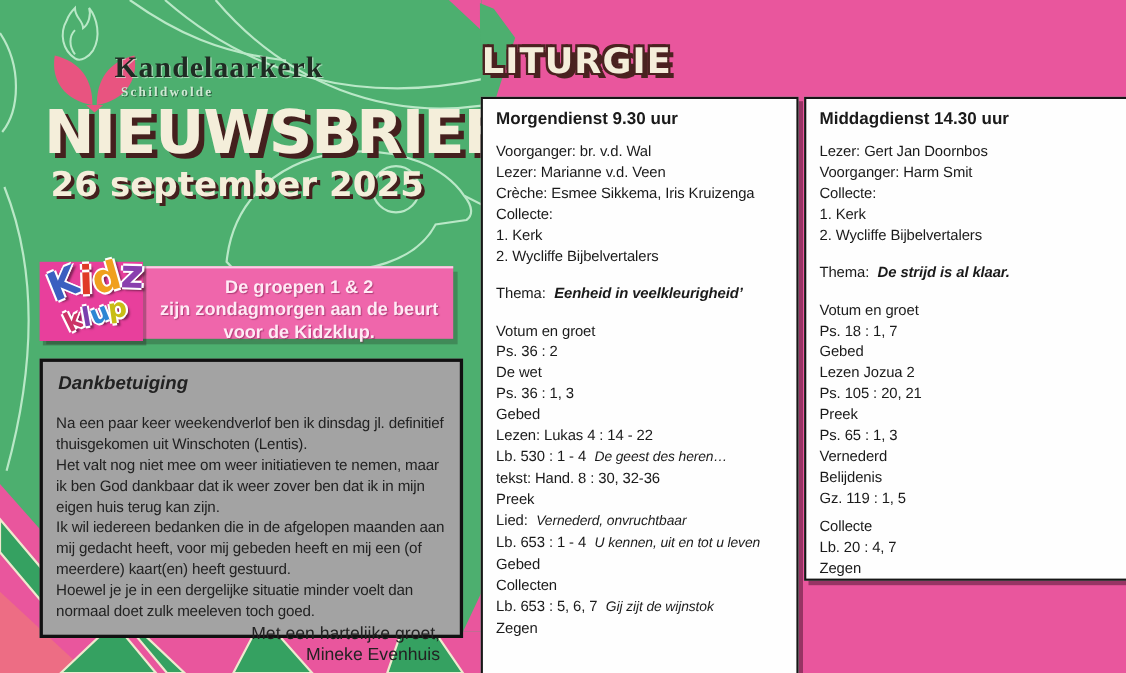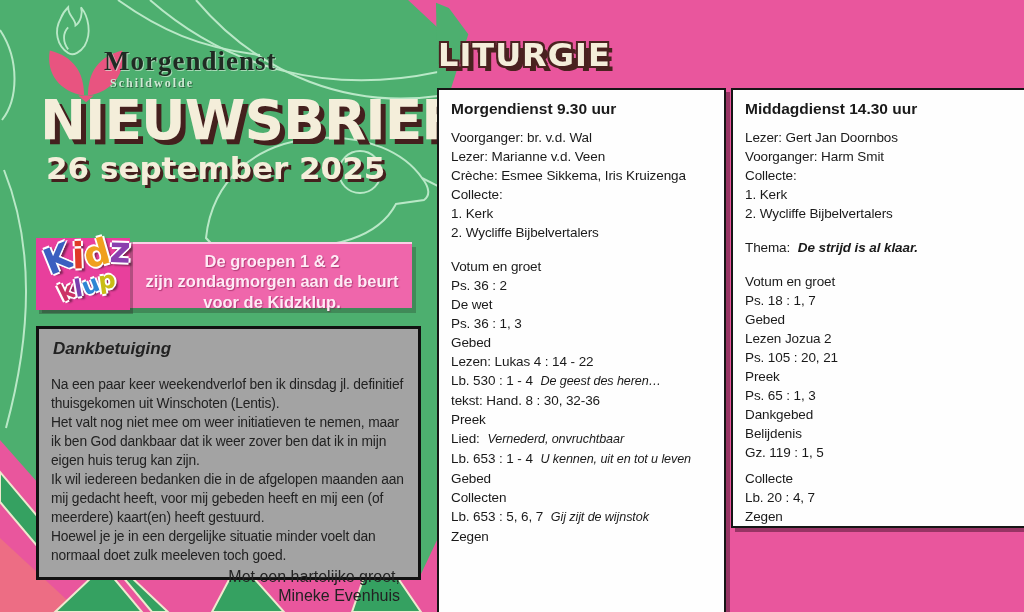--- a/index.html
+++ b/index.html
@@ -102,21 +102,21 @@
       <g fill="none" stroke="#b9e8c7" stroke-width="2">
         <path d="M22,52 C10,44 6,28 14,14 C16,8 20,4 22,2 C22,12 30,14 30,22 C36,18 38,8 36,2 C44,12 48,30 40,44 C36,50 28,56 22,52 Z"></path>
         <path d="M22,48 C16,40 16,30 22,24"></path>
       </g>
     </svg>
     <svg class="church-logo-icon" width="92" height="64" viewBox="0 0 94 64">
       <path d="M45,56 C20,52 6,34 10,10 C34,16 45,32 45,56 Z" fill="#e85480"></path>
       <path d="M49,56 C74,52 88,34 84,10 C60,16 49,32 49,56 Z" fill="#e85480"></path>
       <path d="M39,56 L55,56 L47,63 Z" fill="#e85480"></path>
     </svg>
-    <div class="church-name">Morgendienst</div>
+    <div class="church-name">Kandelaarkerk</div>
     <div class="church-location">Schildwolde</div>
     <h1 class="newsletter-title">NIEUWSBRIEF</h1>
     <div class="newsletter-date">26 september 2025</div>
   </div>
 
   <div class="kidz-banner">
     <div class="kidz-logo-box">
       <div class="kidz-word kidz-word1"><span class="kletter" style="color: rgb(59, 95, 192); transform: rotate(-14deg);">K</span><span class="kletter" style="color: rgb(224, 58, 40); transform: rotate(6deg);">i</span><span class="kletter" style="color: rgb(240, 160, 30); transform: rotate(-8deg);">d</span><span class="kletter" style="color: rgb(138, 63, 174); transform: rotate(10deg);">z</span></div>
       <div class="kidz-word kidz-word2"><span class="kletter" style="color: rgb(204, 51, 102); transform: rotate(-10deg);">k</span><span class="kletter" style="color: rgb(122, 63, 174); transform: rotate(6deg);">l</span><span class="kletter" style="color: rgb(46, 134, 212); transform: rotate(-6deg);">u</span><span class="kletter" style="color: rgb(201, 189, 22); transform: rotate(8deg);">p</span></div>
     </div>
@@ -145,20 +145,21 @@
 
   <div class="service-box morning">
     <div class="svc-title">Morgendienst 9.30 uur</div>
     <div>
         <div class="svc-line"><span>Voorganger: br. v.d. Wal</span></div>
         <div class="svc-line"><span>Lezer:  Marianne v.d. Veen</span></div>
         <div class="svc-line"><span>Crèche: Esmee Sikkema, Iris Kruizenga</span></div>
         <div class="svc-line"><span>Collecte:</span></div>
         <div class="svc-line"><span>1. Kerk</span></div>
         <div class="svc-line"><span>2. Wycliffe Bijbelvertalers</span></div>
+        <div class="svc-line gap-lg"><span>Thema: </span><span class="it bd">Eenheid in veelkleurigheid’</span></div>
         <div class="svc-line gap-lg"><span>Votum en groet</span></div>
         <div class="svc-line"><span>Ps. 36 : 2</span></div>
         <div class="svc-line"><span>De wet</span></div>
         <div class="svc-line"><span>Ps. 36 : 1, 3</span></div>
         <div class="svc-line"><span>Gebed</span></div>
         <div class="svc-line"><span>Lezen: Lukas 4 : 14 - 22</span></div>
         <div class="svc-line"><span>Lb. 530 : 1 - 4 </span><span class="it">De geest des heren…</span></div>
         <div class="svc-line"><span>tekst:  Hand. 8 : 30, 32-36</span></div>
         <div class="svc-line"><span>Preek</span></div>
         <div class="svc-line"><span>Lied: </span><span class="it">Vernederd, onvruchtbaar</span></div>
@@ -179,21 +180,21 @@
         <div class="svc-line"><span>1. Kerk</span></div>
         <div class="svc-line"><span>2. Wycliffe Bijbelvertalers</span></div>
         <div class="svc-line gap-lg"><span>Thema: </span><span class="it bd">De strijd is al klaar.</span></div>
         <div class="svc-line gap-lg"><span>Votum en groet</span></div>
         <div class="svc-line"><span>Ps. 18 : 1, 7</span></div>
         <div class="svc-line"><span>Gebed</span></div>
         <div class="svc-line"><span>Lezen Jozua 2</span></div>
         <div class="svc-line"><span>Ps. 105 : 20, 21</span></div>
         <div class="svc-line"><span>Preek</span></div>
         <div class="svc-line"><span>Ps. 65 : 1, 3</span></div>
-        <div class="svc-line"><span>Dankgebed</span></div>
+        <div class="svc-line"><span>Vernederd</span></div>
         <div class="svc-line"><span>Belijdenis</span></div>
         <div class="svc-line"><span>Gz. 119 : 1, 5</span></div>
         <div class="svc-line gap-sm"><span>Collecte</span></div>
         <div class="svc-line"><span>Lb. 20 : 4, 7</span></div>
         <div class="svc-line"><span>Zegen</span></div>
       </div>
   </div>
 
 </div>
 

